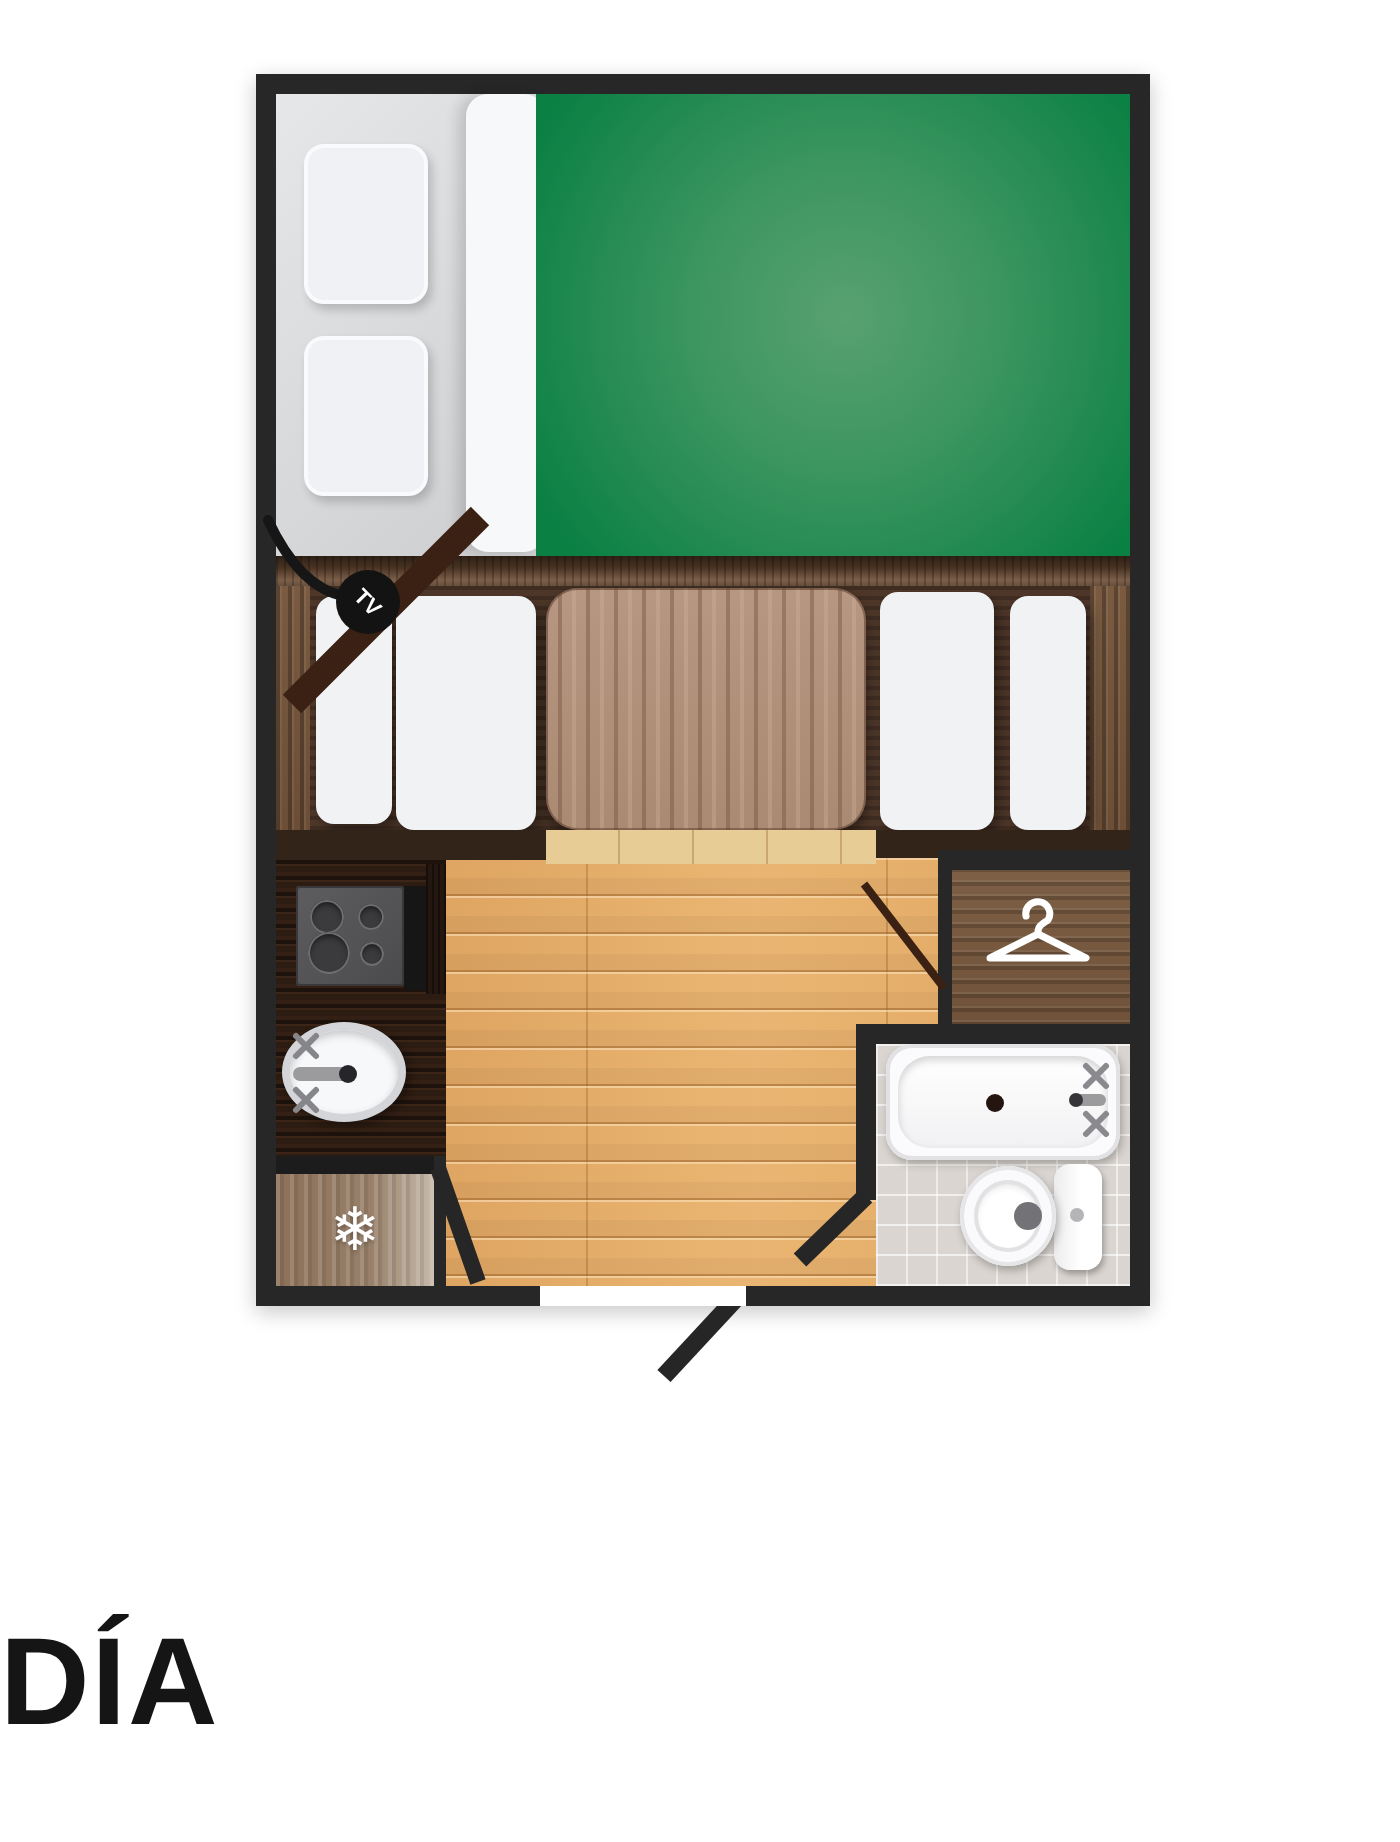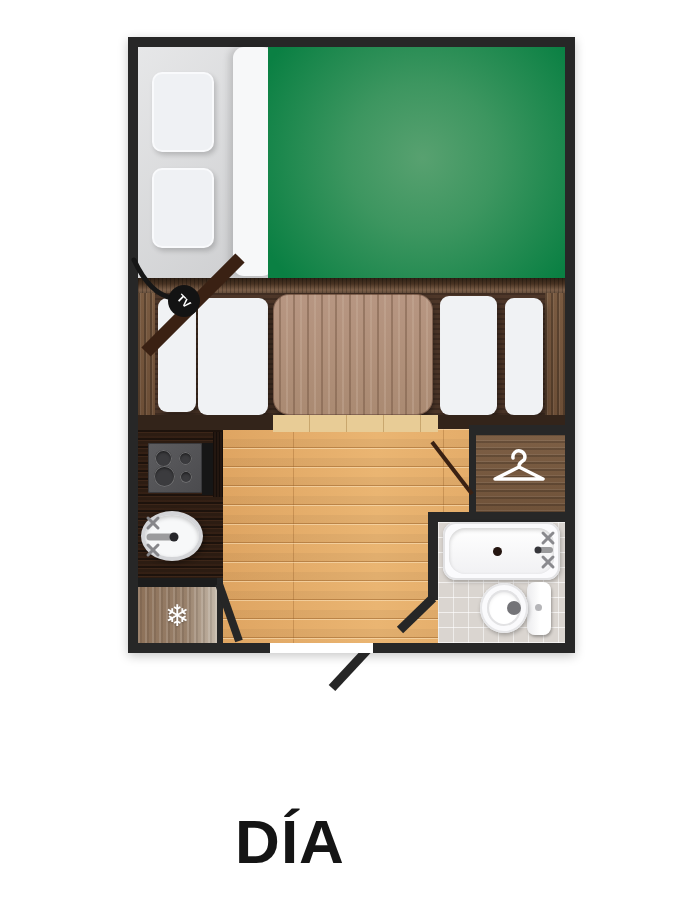--- a/index.html
+++ b/index.html
@@ -109,21 +109,21 @@
   .toilet-bowl{left:342px;top:536px;width:48px;height:50px;border-radius:50%;background:#fafafc;
     box-shadow:inset 0 0 0 2px #e6e6e8,1px 2px 4px rgba(0,0,0,.28);}
   .bowl-inner{position:absolute;left:7px;top:7px;right:7px;bottom:7px;border-radius:50%;
     background:#ffffff;box-shadow:inset 0 0 0 2px #e2e2e4, inset 0 2px 4px rgba(0,0,0,.15);}
   .bowl-hinge{position:absolute;left:27px;top:18px;width:14px;height:14px;border-radius:50%;background:#737377;}
 
   .door-gap{left:142px;top:606px;width:103px;height:10px;background:#fff;}
 
   .overlay{position:absolute;left:0;top:0;width:427px;height:596px;overflow:visible;pointer-events:none;}
 
-  .title{position:absolute;left:0;top:806px;width:580px;text-align:center;
+  .title{position:absolute;left:0;top:806px;width:580px;text-align:left;
     font-size:62px;font-weight:bold;letter-spacing:1px;color:var(--title-text);}
 </style>
 </head>
 <body>
 
 <div class="stage">
   <div class="plan">
     <div class="interior">
 
       <div class="abs mattress"></div>

